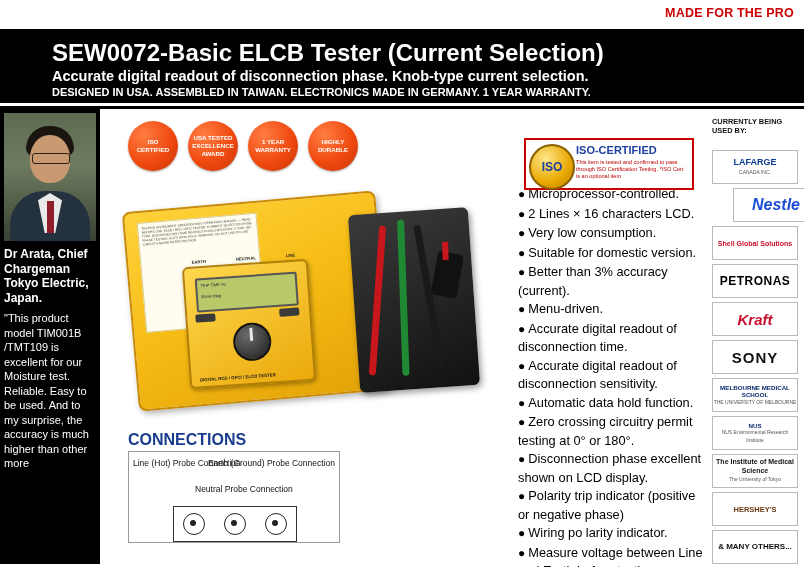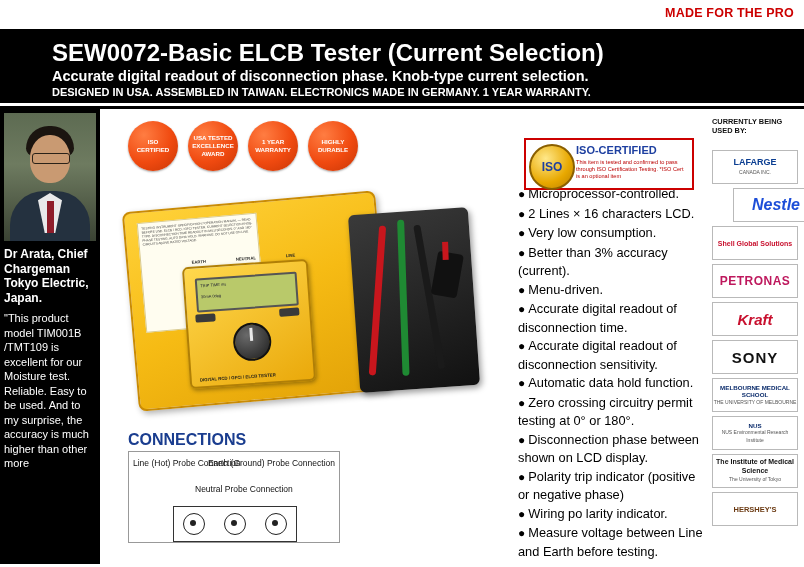--- a/index.html
+++ b/index.html
@@ -481,21 +481,21 @@
     justify-content: center;
     text-align: center;
     font-weight: bold;
     background: #fff;
     box-sizing: border-box;
     overflow: hidden;
   }
   .logo-lafarge  { color: #0a3d91; font-size: 9px; line-height: 10px; }
   .logo-nestle   { color: #1d4ed8; font-size: 16px; font-style: italic; margin-left: 21px; }
   .logo-shell    { color: #c8102e; font-size: 7px; }
-  .logo-petronas { color: #be185d; font-size: 12px; letter-spacing: 0.5px; }
+  .logo-petronas { color: #000000; font-size: 12px; letter-spacing: 0.5px; }
   .logo-kraft    { color: #c8102e; font-size: 15px; font-style: italic; }
   .logo-sony     { color: #111; font-size: 15px; letter-spacing: 1px; }
   .logo-melb     { color: #0a2b6b; font-size: 6.2px; line-height: 7.4px; }
   .logo-nus      { color: #0a2b6b; font-size: 6.2px; line-height: 7.4px; }
   .logo-ims      { color: #111; font-size: 7px; line-height: 8.4px; }
   .logo-hershey  { color: #6b3a12; font-size: 7.5px; }
   .logo-many     { color: #111; font-size: 8px; line-height: 9.5px; }
   .logo .sub { font-size: 5px; font-weight: normal; color: #555; display: block; }
 </style>
 </head>
@@ -579,27 +579,28 @@
         <div class="socket"></div>
         <div class="socket"></div>
       </div>
     </div>
   </div>
 
   <div class="features-col">
     <div class="feature"><span class="dot">●</span><span>Microprocessor-controlled.</span></div>
     <div class="feature"><span class="dot">●</span><span>2 Lines × 16 characters LCD.</span></div>
     <div class="feature"><span class="dot">●</span><span>Very low consumption.</span></div>
+    <div class="feature"><span class="dot">●</span><span>Suitable for domestic version.</span></div>
     <div class="feature"><span class="dot">●</span><span>Better than 3% accuracy (current).</span></div>
     <div class="feature"><span class="dot">●</span><span>Menu-driven.</span></div>
     <div class="feature"><span class="dot">●</span><span>Accurate digital readout of disconnection time.</span></div>
     <div class="feature"><span class="dot">●</span><span>Accurate digital readout of disconnection sensitivity.</span></div>
     <div class="feature"><span class="dot">●</span><span>Automatic data hold function.</span></div>
     <div class="feature"><span class="dot">●</span><span>Zero crossing circuitry permit testing at 0° or 180°.</span></div>
-    <div class="feature"><span class="dot">●</span><span>Disconnection phase between shown on LCD display.</span></div>
+    <div class="feature"><span class="dot">●</span><span>Disconnection phase excellent shown on LCD display.</span></div>
     <div class="feature"><span class="dot">●</span><span>Polarity trip indicator (positive or negative phase)</span></div>
     <div class="feature"><span class="dot">●</span><span>Wiring po larity indicator.</span></div>
     <div class="feature"><span class="dot">●</span><span>Measure voltage between Line and Earth before testing.</span></div>
   </div>
 
   <div class="right-col">
     <div class="used-by-head">CURRENTLY BEING USED BY:</div>
     <div class="logo logo-lafarge">
       <div><span>LAFARGE</span><span class="sub">CANADA INC.</span></div>
     </div>
@@ -611,20 +612,21 @@
     <div class="logo logo-melb">
       <div><span>MELBOURNE MEDICAL SCHOOL</span><span class="sub">THE UNIVERSITY OF MELBOURNE</span></div>
     </div>
     <div class="logo logo-nus">
       <div><span>NUS</span><span class="sub">NUS Environmental Research Institute</span></div>
     </div>
     <div class="logo logo-ims">
       <div><span>The Institute of Medical Science</span><span class="sub">The University of Tokyo</span></div>
     </div>
     <div class="logo logo-hershey">HERSHEY'S</div>
+    <div class="logo logo-many">&amp; MANY OTHERS...</div>
   </div>
 </div>
 
 <div class="cert" style="position:absolute; left:524px; top:128px;">
   <div class="seal">ISO</div>
   <div class="ctitle">ISO-CERTIFIED</div>
   <div class="ctext">This item is tested and confirmed to pass through ISO Certification Testing. *ISO Cert is an optional item</div>
 </div>
 
 </body></html>

